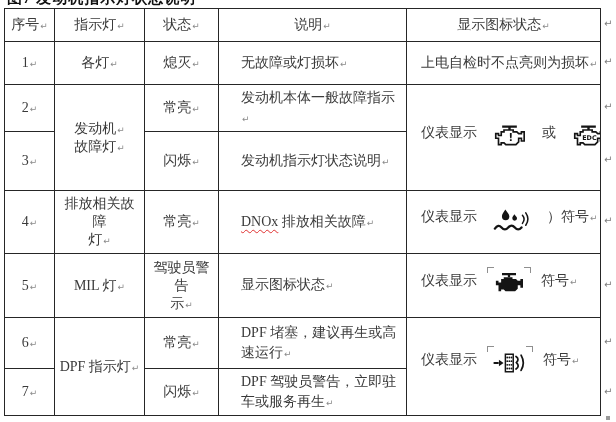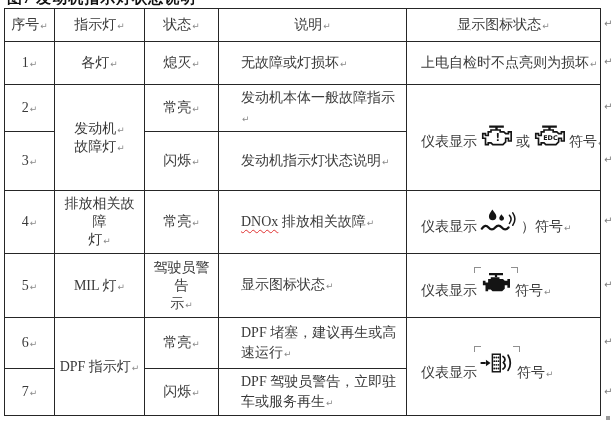--- a/index.html
+++ b/index.html
@@ -12,21 +12,21 @@
   .title-clip span{display:block;margin-top:-11px;font-weight:bold;font-size:15px;color:#111;letter-spacing:1px;white-space:nowrap;}
 
   table.doc{position:absolute;top:8px;left:4px;width:596px;border-collapse:collapse;table-layout:fixed;}
   td,th{border:1.4px solid #262626;font-weight:normal;font-size:14px;text-align:center;vertical-align:middle;padding:2px 4px;overflow:hidden;}
   .c-desc{text-align:left;padding-left:22px;padding-right:4px;line-height:1.45;}
   .c-disp{text-align:left;padding-left:14px;padding-right:2px;}
   .m{font-family:"DejaVu Sans",sans-serif;font-size:9px;color:#8a8a8a;margin-left:1px;vertical-align:baseline;}
   .squiggle{text-decoration:underline;text-decoration-style:wavy;text-decoration-color:#e03131;text-decoration-thickness:1px;text-underline-offset:3px;}
 
   
-  .disp-line{display:flex;align-items:flex-end;gap:3px;}
+  .disp-line{display:flex;align-items:flex-start;gap:16px;}
   .disp-line .txt{white-space:nowrap;}
   .icon{display:inline-block;line-height:0;}
   .icon svg{display:block;}
   .raise2{margin-bottom:2px;} .raise4{margin-bottom:4px;} .raise6{margin-bottom:7px;}
   .ico-stroke{fill:none;stroke:#141414;stroke-width:1.8;stroke-linejoin:miter;}
   .ico-fill{fill:#141414;stroke:none;}
   .ico-thin{fill:none;stroke:#141414;stroke-width:1.6;stroke-linecap:round;}
   .ico-text{fill:#141414;font-family:"DejaVu Sans",sans-serif;font-weight:bold;}
 
   

